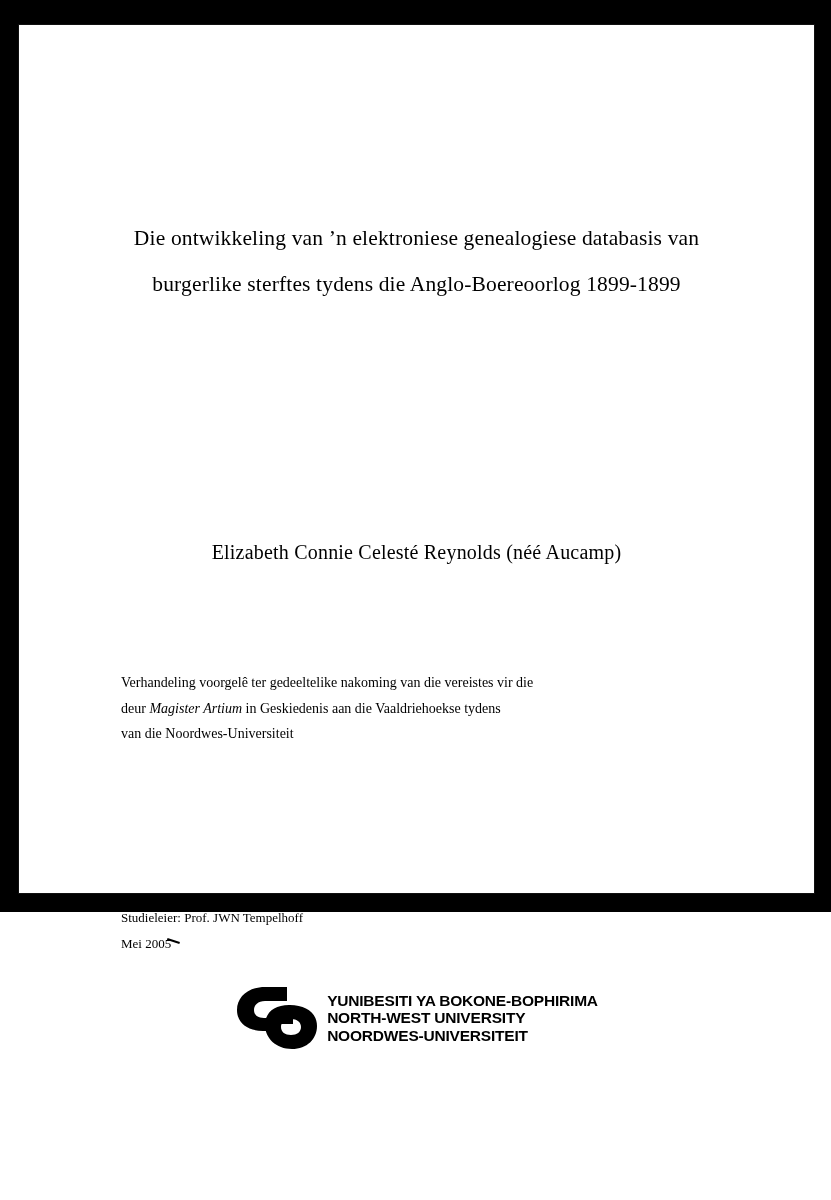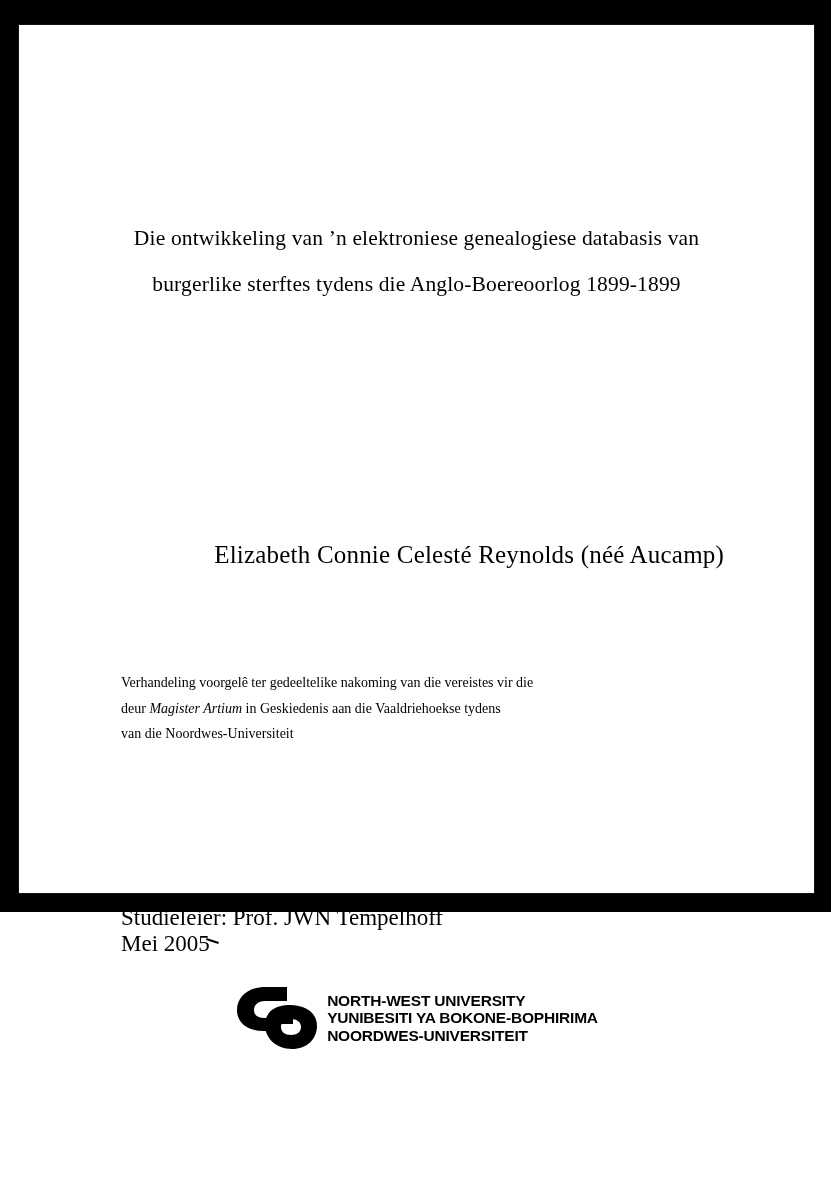--- a/index.html
+++ b/index.html
@@ -58,22 +58,22 @@
     left: 0;
     right: 0;
     text-align: center;
     font-size: 15px;
   }
   .author {
     position: absolute;
     top: 516px;
     left: 0;
     right: 0;
-    text-align: right;
-    font-size: 25px;
+    text-align: center;
+    font-size: 20px;
     letter-spacing: 0.2px;
   }
   .statement {
     position: absolute;
     top: 645px;
     left: 12px;
     right: 14px;
     font-size: 14px;
     line-height: 25.5px;
   }
@@ -81,21 +81,21 @@
     text-align: justify;
     text-justify: inter-word;
   }
   .statement em {
     font-style: italic;
   }
   .supervisor-block {
     position: absolute;
     top: 880px;
     left: 12px;
-    font-size: 23px;
+    font-size: 13px;
     line-height: 26px;
   }
   .date-line {
     position: relative;
     display: inline-block;
   }
   .date-line .strike {
     position: absolute;
     right: -9px;
     top: 9px;
@@ -165,22 +165,22 @@
       <div class="logo-block">
         <div class="logo-inner">
           <svg class="logo-mark" viewBox="0 0 84 66" aria-hidden="true">
             <g fill="#000000">
               <path d="M30 2 C13 2 2 12 2 25 C2 38 13 46 28 46 L44 46 L44 33 L29 33 C23 33 19 30 19 25 C19 20 23 16 30 16 L52 16 L52 2 Z"></path>
               <path d="M54 20 C39 20 30 28 30 40 C30 53 41 64 57 64 C72 64 82 54 82 41 C82 28 71 20 55 20 Z M56 34 C62 34 66 37 66 42 C66 47 62 50 56 50 C50 50 46 47 46 42 C46 37 50 34 56 34 Z"></path>
               <rect x="36" y="26" width="22" height="13"></rect>
             </g>
           </svg>
           <div class="logo-text">
+            <div>YUNIBESITI YA BOKONE-BOPHIRIMA</div>
             <div>NORTH-WEST UNIVERSITY</div>
-            <div>YUNIBESITI YA BOKONE-BOPHIRIMA</div>
             <div>NOORDWES-UNIVERSITEIT</div>
           </div>
         </div>
       </div>
 
     </div>
   </div>
 </div>
 
 </body></html>

